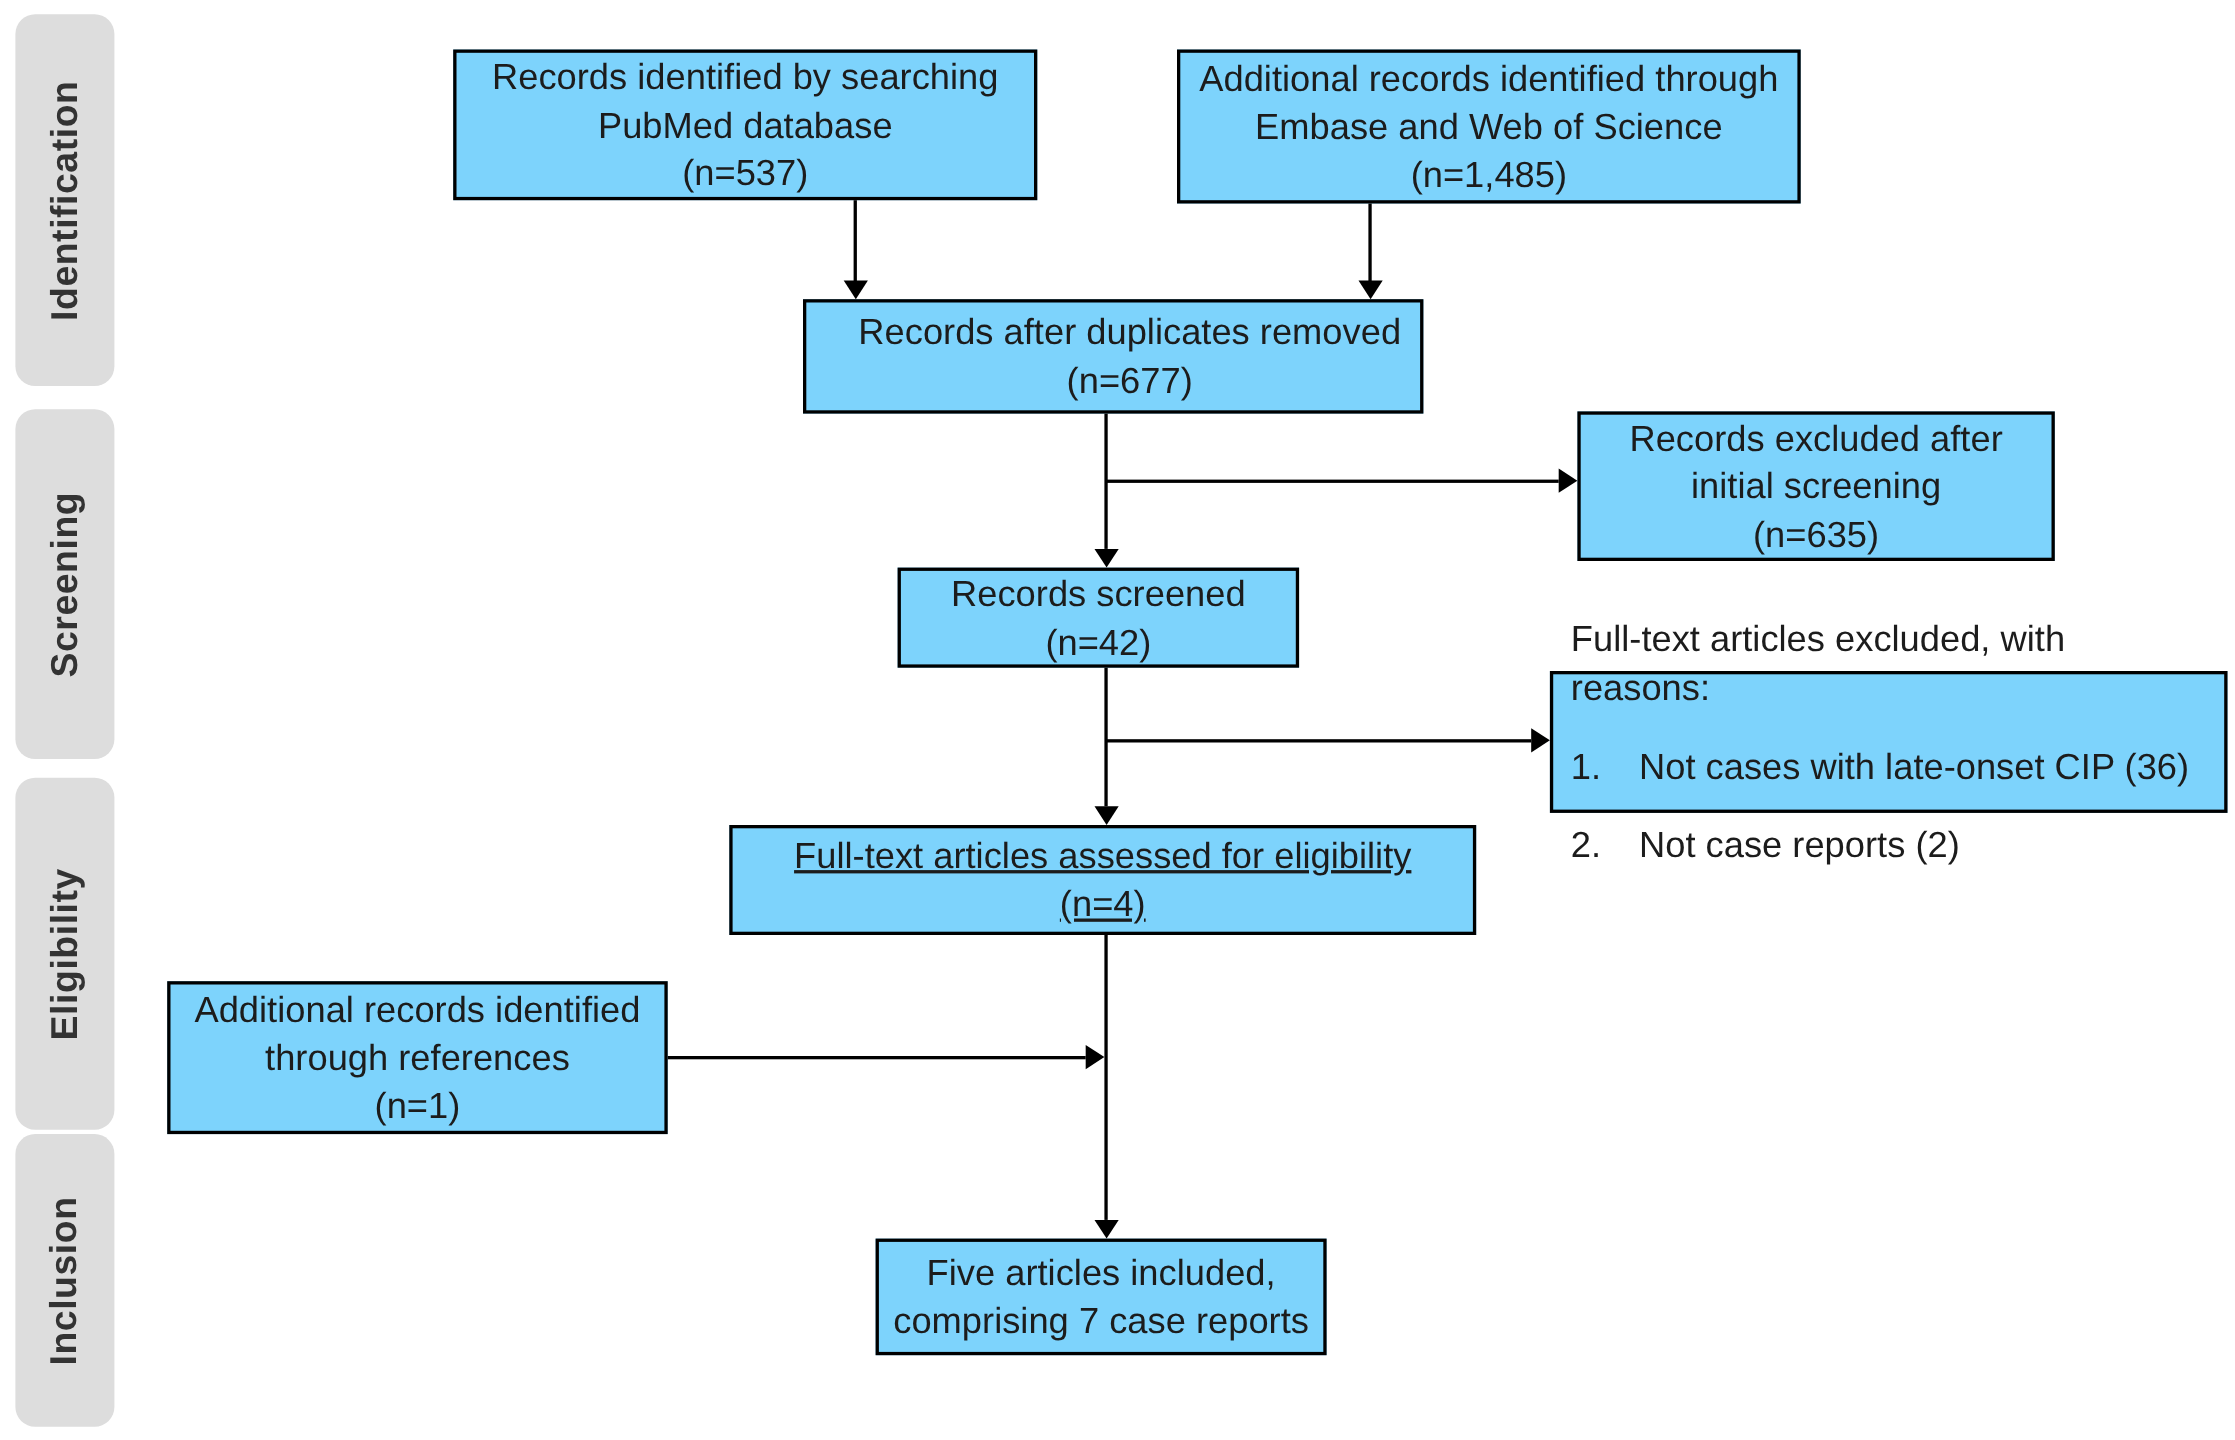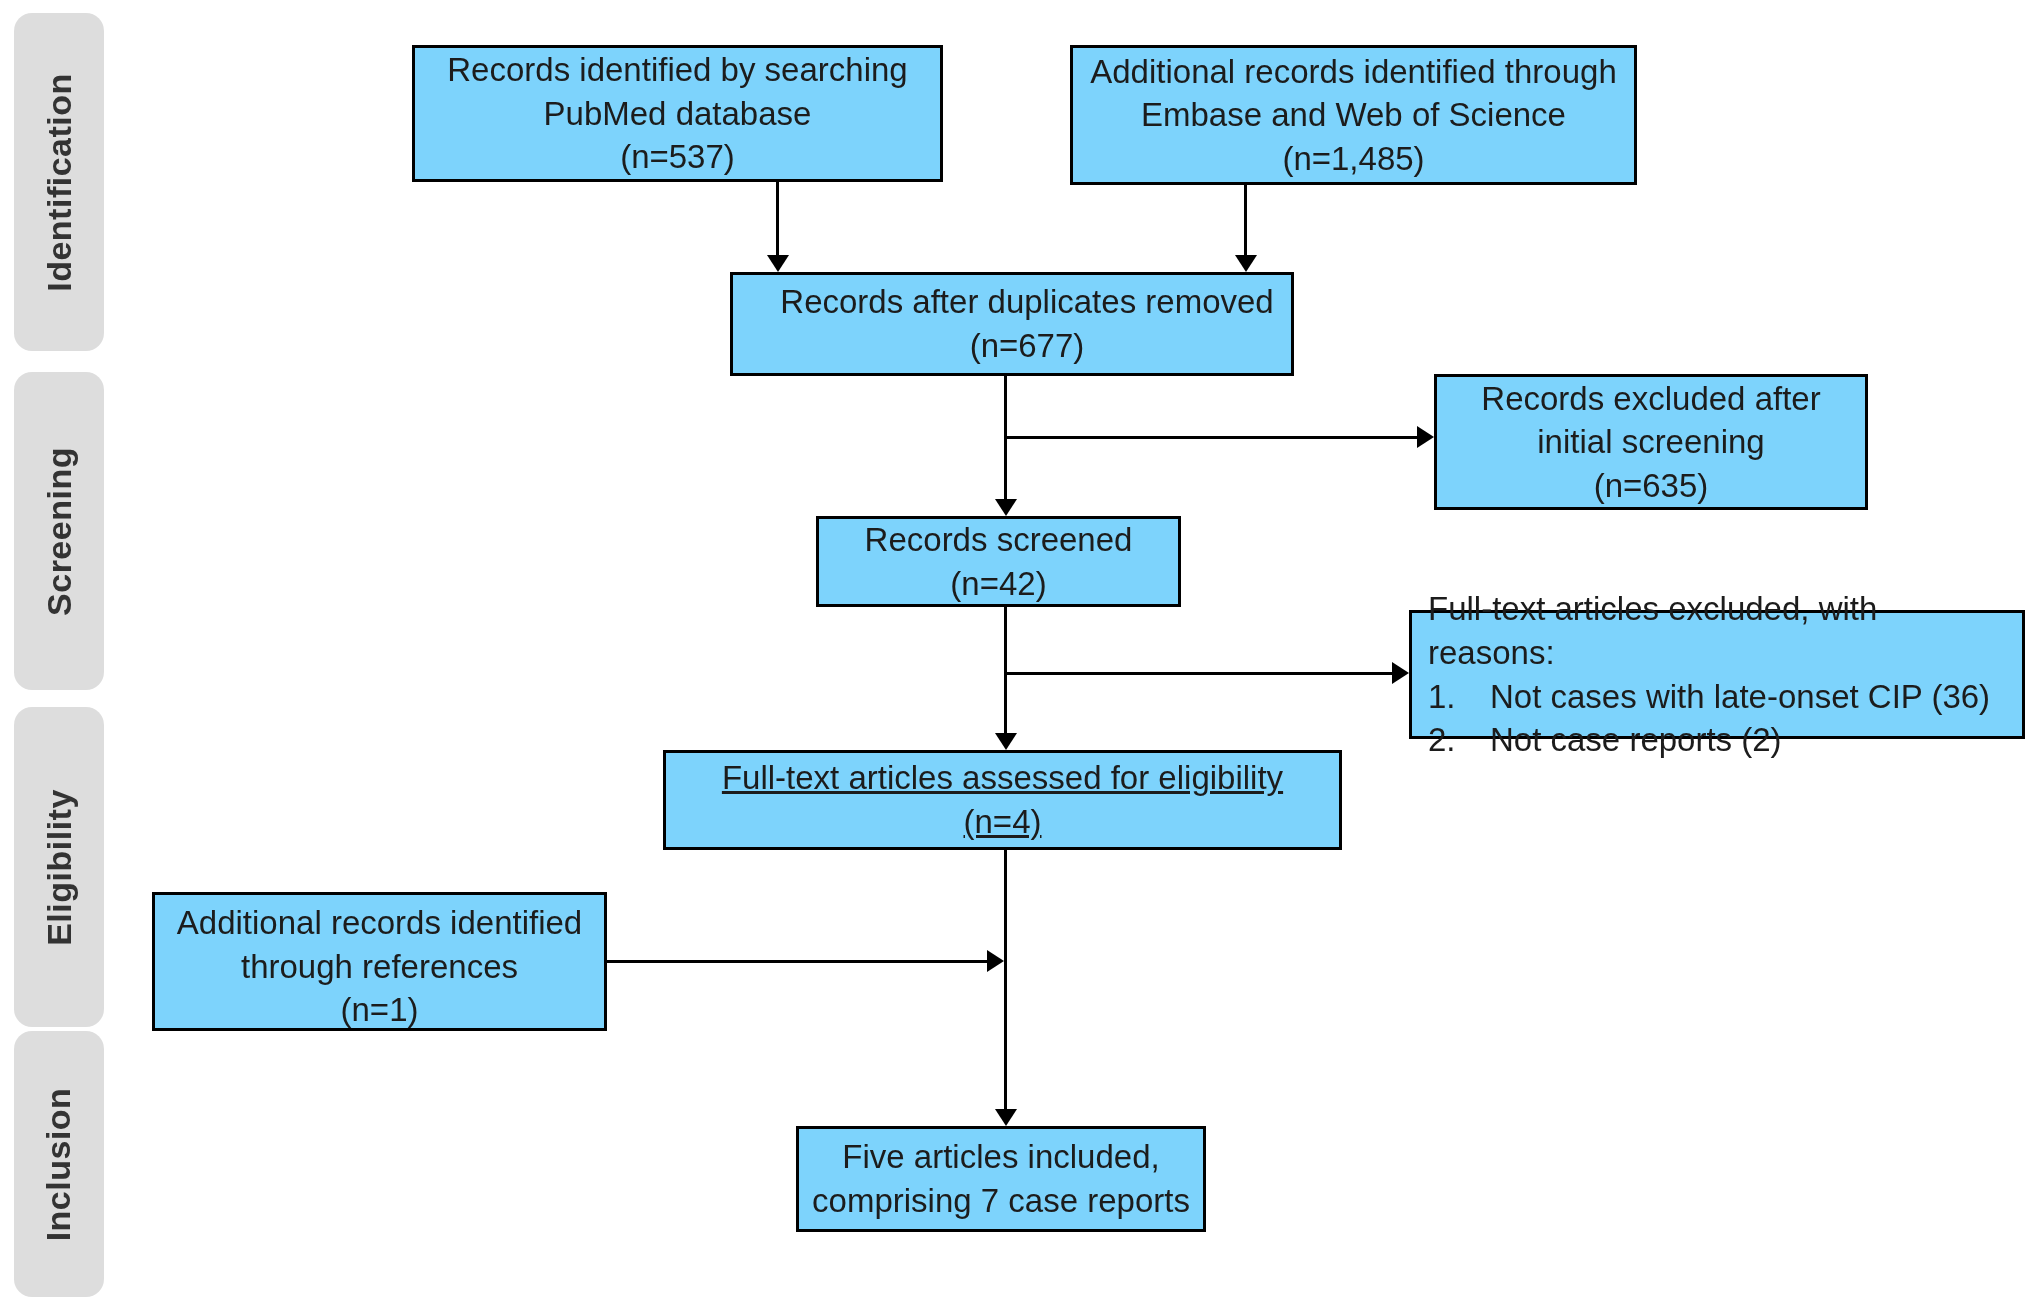--- a/index.html
+++ b/index.html
@@ -45,20 +45,21 @@
     text-align: center;
     font-size: 33px;
     line-height: 1.32;
     box-sizing: border-box;
     padding: 6px 10px;
   }
   .box.left-align {
     align-items: flex-start;
     text-align: left;
     padding: 10px 16px;
+    gap: 28px;
   }
   .list-row { display: flex; }
   .list-row .num { width: 62px; flex: 0 0 auto; }
 
   
   .vline { position: absolute; width: 3px; background: #000000; }
   .hline { position: absolute; height: 3px; background: #000000; }
   .arrow-down {
     position: absolute; width: 0; height: 0;
     border-left: 11px solid transparent;
@@ -79,21 +80,21 @@
   #stage-inclusion      { top: 1031px; height: 266px; }
 
   
   #box-pubmed    { left: 412px;  top: 45px;   width: 531px; height: 137px; }
   #box-embase    { left: 1070px; top: 45px;   width: 567px; height: 140px; }
   #box-dedup     { left: 730px;  top: 272px;  width: 564px; height: 104px; padding-left: 40px; }
   #box-excluded1 { left: 1434px; top: 374px;  width: 434px; height: 136px; }
   #box-screened  { left: 816px;  top: 516px;  width: 365px; height: 91px;  }
   #box-excluded2 { left: 1409px; top: 610px;  width: 616px; height: 129px; }
   #box-assessed  { left: 663px;  top: 750px;  width: 679px; height: 100px; text-decoration: underline; }
-  #box-refs      { left: 152px;  top: 892px;  width: 455px; height: 139px; justify-content: space-between; }
+  #box-refs      { left: 152px;  top: 892px;  width: 455px; height: 139px; }
   #box-included  { left: 796px;  top: 1126px; width: 410px; height: 106px; }
 
   
   #line-pubmed-down   { left: 776px;  top: 182px; height: 76px;  }
   #arrow-pubmed       { left: 767px;  top: 255px; }
   #line-embase-down   { left: 1244px; top: 185px; height: 73px;  }
   #arrow-embase       { left: 1235px; top: 255px; }
 
   #line-dedup-down    { left: 1004px; top: 376px; height: 123px; }
   #arrow-dedup        { left: 995px;  top: 499px; }

